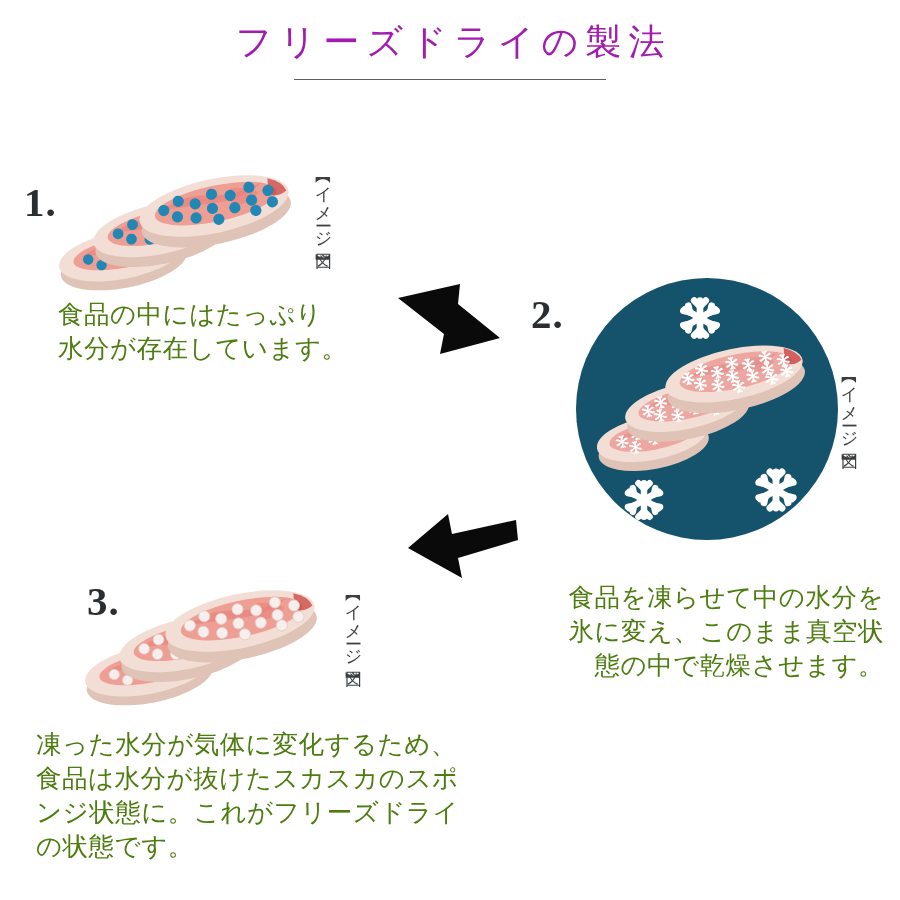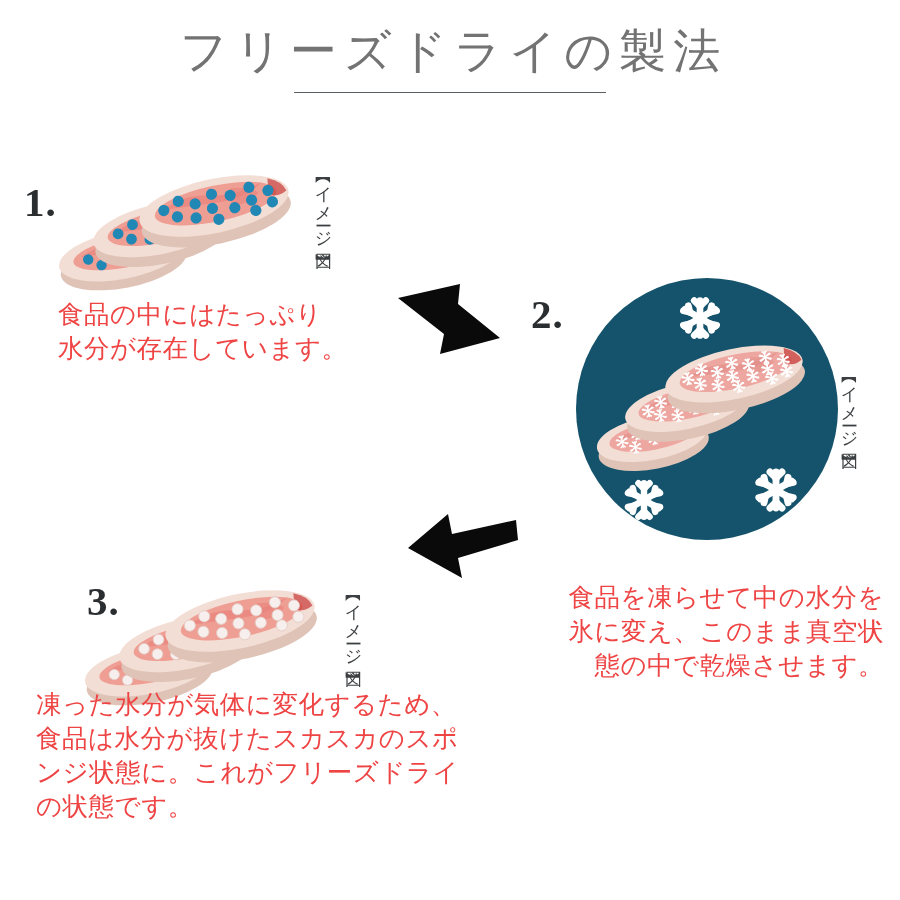--- a/index.html
+++ b/index.html
@@ -11,37 +11,37 @@
     position:relative;
   }
   #page{position:relative;width:900px;height:900px;}
 
   
   .title-wrap{
     position:absolute;left:0;top:24px;width:900px;
     text-align:center;
   }
   .title{
-    font-family:Liberation Serif, serif;
-    font-size:47px;
+    font-family:Liberation Mono, monospace;
+    font-size:36px;
     letter-spacing:7px;
-    color:#737373;
+    color:#a21caf;
     font-weight:400;
     line-height:1.15;
     text-indent:7px;
   }
   .title-rule{
     margin:14px auto 0 auto;
     width:312px;height:1px;background:#5a5f63;
   }
 
   
   .body-text{
     position:absolute;
-    color:#ef4444;
+    color:#4d7c0f;
     font-family:"Liberation Serif","DejaVu Serif",serif;
     font-size:25.5px;
     line-height:34px;
     letter-spacing:0.5px;
     white-space:pre-line;
   }
 
   
   .step-num{
     position:absolute;
@@ -355,18 +355,18 @@
           <circle cx="40" cy="13" r="5.6"></circle>
           <circle cx="56" cy="-4" r="5.6"></circle>
           <circle cx="58" cy="8" r="5.6"></circle>
         </g>
       </g>
     </svg>
   </div>
 
   <div class="vcap" style="left:345px;top:590px;">【イメージ図】</div>
 
-  <div class="body-text" style="left:36px;top:688px;width:480px;">凍った水分が気体に変化するため、
+  <div class="body-text" style="left:36px;top:728px;width:480px;">凍った水分が気体に変化するため、
 食品は水分が抜けたスカスカのスポ
 ンジ状態に。これがフリーズドライ
 の状態です。</div>
 
 </div>
 
 </body></html>

